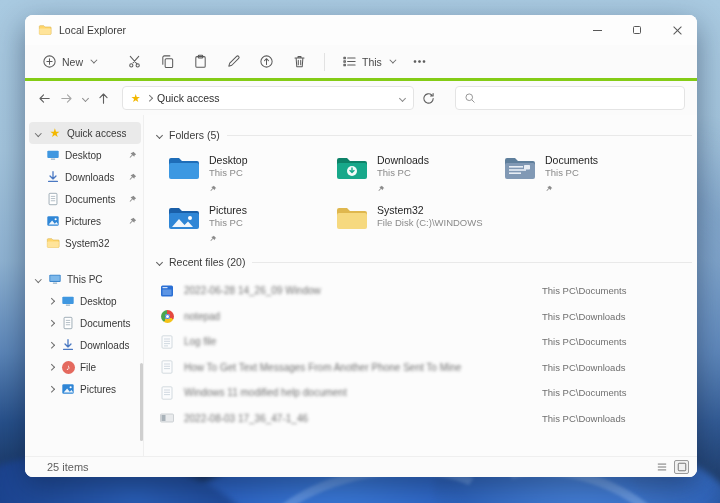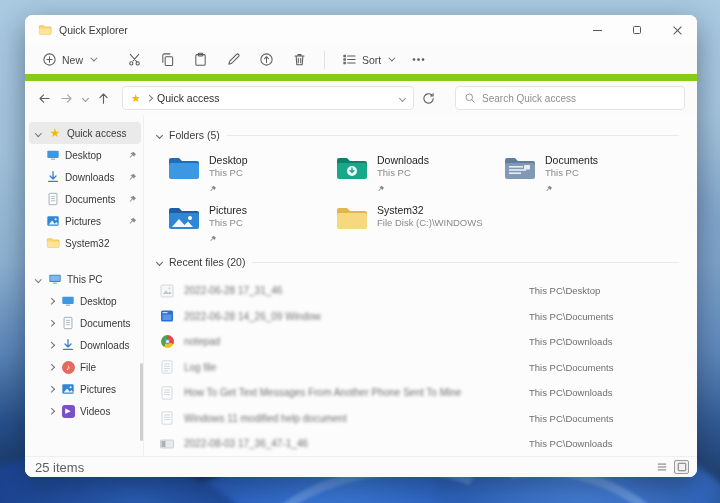--- a/index.html
+++ b/index.html
@@ -30,21 +30,21 @@
   .titlebar .app-title { font-size:10.5px; color:#3a3a3a; margin-left:7px; }
   .win-controls { margin-left:auto; display:flex; height:100%; }
   .win-btn { width:40px; height:100%; display:flex; align-items:center; justify-content:center; color:#585858; cursor:default; }
   .min-glyph { width:9px; height:1px; background:#585858; }
   .max-glyph { width:8px; height:8px; border:1px solid #585858; border-radius:1.5px; }
   .close-glyph { position:relative; width:9px; height:9px; }
   .close-glyph::before,.close-glyph::after { content:""; position:absolute; left:4px; top:-1px; width:1px; height:11px; background:#585858; }
   .close-glyph::before { transform:rotate(45deg); } .close-glyph::after { transform:rotate(-45deg); }
 
   
-  .toolbar { height:36px; display:flex; align-items:center; gap:4px; padding:0 10px; background:#fbfbfb; border-bottom:7px solid #84cc16; }
+  .toolbar { height:36px; display:flex; align-items:center; gap:4px; padding:0 10px; background:#fbfbfb; border-bottom:3px solid #84cc16; }
   .tb-btn { display:flex; align-items:center; gap:5px; padding:5px 7px; border-radius:4px; color:#494949; font-size:10.5px; }
   .tb-icon { display:flex; width:15px; height:15px; }
   .tb-icon svg { width:15px; height:15px; stroke:#5a5a5a; fill:none; stroke-width:1.1; stroke-linecap:round; stroke-linejoin:round; }
   .tb-sep { width:1px; height:18px; background:#e2e2e2; margin:0 6px; }
   .caret { width:5px; height:5px; border-right:1px solid #6a6a6a; border-bottom:1px solid #6a6a6a; transform:rotate(45deg) translateY(-2px); margin-left:2px; }
   .tb-gap { width:10px; }
 
   
   .navbar { height:34px; display:flex; align-items:center; padding:0 12px; background:#fbfbfb; gap:7px; }
   .nav-ic { display:flex; width:16px; height:16px; align-items:center; justify-content:center; }
@@ -77,21 +77,21 @@
   .sb-pin { margin-left:auto; width:9px; height:9px; flex:0 0 9px; }
   .sb-pin svg { width:9px; height:9px; fill:#8b8b8b; }
   .indent1 { margin-left:13px; }
   .sb-gap { height:10px; }
   .sb-scrollthumb { position:absolute; right:0; top:248px; width:3px; height:78px; border-radius:2px; background:#cfcfcf; }
   .star-ic { color:#f3b800; font-size:12px; line-height:1; }
   .music-ic { width:13px; height:13px; border-radius:50%; background:#e4695e; color:#fff; font-size:8px; display:flex; align-items:center; justify-content:center; }
   .video-ic { width:13px; height:13px; border-radius:3px; background:#7b51c9; color:#fff; font-size:7px; display:flex; align-items:center; justify-content:center; }
 
   
-  .main { flex:1; background:#fcfcfc; padding:12px 18px 0 14px; overflow:hidden; }
+  .main { flex:1; background:#fcfcfc; padding:12px 5px 0 14px; overflow:hidden; }
   .section-header { display:flex; align-items:center; gap:7px; height:16px; }
   .section-title { font-size:10.5px; color:#3c3c3c; white-space:nowrap; }
   .section-line { flex:1; height:1px; background:#e9e9e9; }
   .sec-chev { width:5px; height:5px; border-right:1.1px solid #5f5f5f; border-bottom:1.1px solid #5f5f5f; transform:rotate(45deg); flex:0 0 5px; }
 
   .tiles { display:grid; grid-template-columns:repeat(3,168px); row-gap:5px; margin:9px 0 4px 10px; }
   .tile { display:flex; gap:8px; height:45px; align-items:flex-start; padding-top:2px; border-radius:4px; }
   .tile-icon { width:34px; height:28px; flex:0 0 34px; }
   .tile-icon svg { width:34px; height:28px; }
   .tile-name { font-size:10.5px; color:#1f1f1f; line-height:1.25; }
@@ -103,21 +103,21 @@
   .file-row { display:flex; align-items:center; height:25.5px; gap:9px; border-radius:3px; }
   .file-icon { width:16px; height:16px; flex:0 0 16px; display:flex; align-items:center; justify-content:center; }
   .file-icon svg { width:16px; height:16px; }
   .chrome-ic { width:13px; height:13px; border-radius:50%; background:conic-gradient(#e5483f 0 32%, #f3c218 32% 60%, #4ba54f 60% 100%); position:relative; }
   .chrome-ic::after { content:""; position:absolute; left:4px; top:4px; width:5px; height:5px; border-radius:50%; background:#fff; box-shadow:0 0 0 1px #4a7de0 inset; }
   .file-name { font-size:10px; color:#4e4e4e; filter:blur(1.5px); opacity:.8; white-space:nowrap; overflow:hidden; max-width:300px; }
   .file-loc { font-size:9.5px; color:#6f6f6f; margin-left:auto; width:150px; flex:0 0 150px; white-space:nowrap; }
 
   
   .statusbar { height:21px; display:flex; align-items:center; padding:0 8px 0 10px; background:#fbfbfb; border-top:1px solid #efefef; }
-  .status-text { font-size:13px; color:#5f5f5f; }
+  .status-text { font-size:11px; color:#5f5f5f;margin-left:12px; }
   .view-toggles { margin-left:auto; display:flex; gap:5px; align-items:center; }
   .vt { width:15px; height:14px; display:flex; align-items:center; justify-content:center; border-radius:2px; }
   .vt svg { width:10px; height:10px; stroke:#6c6c6c; fill:none; stroke-width:1.1; }
   .vt.active { border:1px solid #9a9a9a; background:#f1f1f1; }
 
   .sep-v { position:absolute; left:118px; top:0; bottom:0; width:1px; background:#efefef; }
 </style>
 </head>
 <body>
 
@@ -133,21 +133,21 @@
 
   <div class="window">
 
     <div class="titlebar">
       <span class="sb-ic">
         <svg viewBox="0 0 16 16">
             <path d="M1.5 4a1 1 0 0 1 1-1h4l1.5 1.5h6a1 1 0 0 1 1 1V12a1 1 0 0 1-1 1H2.5a1 1 0 0 1-1-1z" fill="#ffd66b" stroke="#d9ae44" stroke-width=".6"></path>
             <rect x="1.5" y="6.2" width="13" height="6.8" rx="1" fill="#ffe49a"></rect>
           </svg>
       </span>
-      <span class="app-title">Quick Explorer</span>
+      <span class="app-title">Local Explorer</span>
       <div class="win-controls">
         <div class="win-btn">
             <span class="min-glyph"></span>
           </div>
         <div class="win-btn">
             <span class="max-glyph"></span>
           </div>
         <div class="win-btn">
             <span class="close-glyph"></span>
           </div>
@@ -216,21 +216,21 @@
       <span class="tb-sep"></span>
       <div class="tb-btn">
         <span class="tb-icon">
             <svg viewBox="0 0 16 16">
               <path d="M6 4.2h8M6 8h8M6 11.8h8"></path>
               <rect x="2" y="3.4" width="1.6" height="1.6"></rect>
               <rect x="2" y="7.2" width="1.6" height="1.6"></rect>
               <rect x="2" y="11" width="1.6" height="1.6"></rect>
             </svg>
           </span>
-        <span>Sort</span>
+        <span>This</span>
         <span class="caret"></span>
       </div>
       <div class="tb-btn">
         <span class="tb-icon">
             <svg viewBox="0 0 16 16">
               <circle cx="3.2" cy="8" r=".9" fill="#5a5a5a"></circle>
               <circle cx="8" cy="8" r=".9" fill="#5a5a5a"></circle>
               <circle cx="12.8" cy="8" r=".9" fill="#5a5a5a"></circle>
             </svg>
           </span>
@@ -265,21 +265,20 @@
           <svg viewBox="0 0 16 16">
             <path d="M13 8a5 5 0 1 1-1.6-3.7M12.9 2.6v2.7h-2.7"></path>
           </svg>
         </span>
 
       <div class="searchbox">
         <svg viewBox="0 0 16 16">
             <circle cx="7" cy="7" r="4.4"></circle>
             <path d="M10.4 10.4L14 14"></path>
           </svg>
-        <input type="text" placeholder="Search Quick access" style="">
       </div>
     </div>
 
     <div class="bodyrow">
       <div class="sep-v"></div>
 
       <div class="sidebar">
         <div class="sb-row sel">
           <span class="sb-chev">
               <span class="chev-d"></span>
@@ -409,29 +408,20 @@
               <span class="chev-r"></span>
             </span>
           <span class="sb-ic">
               <svg viewBox="0 0 16 16">
                 <rect x="1.5" y="2.5" width="13" height="11" rx="1.5" fill="#2f86d6"></rect>
                 <circle cx="11" cy="6" r="1.2" fill="#fff"></circle>
                 <path d="M3 12l4-4.5 3 3.5 2-2 2 3z" fill="#fff" opacity=".92"></path>
               </svg>
             </span>
           <span class="sb-label">Pictures</span>
-        </div>
-        <div class="sb-row indent1">
-          <span class="sb-chev">
-              <span class="chev-r"></span>
-            </span>
-          <span class="sb-ic">
-              <span class="video-ic">▶</span>
-            </span>
-          <span class="sb-label">Videos</span>
         </div>
         <div class="sb-scrollthumb"></div>
       </div>
 
       <div class="main">
 
         <div class="section-header">
           <span class="sec-chev"></span>
           <span class="section-title">Folders (5)</span>
           <span class="section-line"></span>
@@ -513,31 +503,20 @@
         <div class="section-header recent-header">
           <span class="sec-chev"></span>
           <span class="section-title">Recent files (20)</span>
           <span class="section-line"></span>
         </div>
 
         <div class="files">
           <div class="file-row">
             <span class="file-icon">
                 <svg viewBox="0 0 16 16">
-                  <rect x="2" y="2" width="12" height="12" rx="1" fill="#f4f6f8" stroke="#c9d2d8" stroke-width=".8"></rect>
-                  <path d="M4 11l3-3.5 2.2 2.5 1.8-1.5 1.5 2.5z" fill="#b9c6cf"></path>
-                  <circle cx="10.5" cy="5.5" r="1" fill="#c8d3da"></circle>
-                </svg>
-              </span>
-            <span class="file-name">2022-06-28 17_31_46</span>
-            <span class="file-loc">This PC\Desktop</span>
-          </div>
-          <div class="file-row">
-            <span class="file-icon">
-                <svg viewBox="0 0 16 16">
                   <rect x="2" y="2.5" width="12" height="11" rx="1.5" fill="#2a6fd4"></rect>
                   <rect x="3.5" y="4" width="5" height="1.2" fill="#cfe0f7"></rect>
                   <rect x="3.5" y="6.5" width="9" height="5.5" fill="#5d95e4"></rect>
                 </svg>
               </span>
             <span class="file-name">2022-06-28 14_26_09 Window</span>
             <span class="file-loc">This PC\Documents</span>
           </div>
           <div class="file-row">
             <span class="file-icon">

